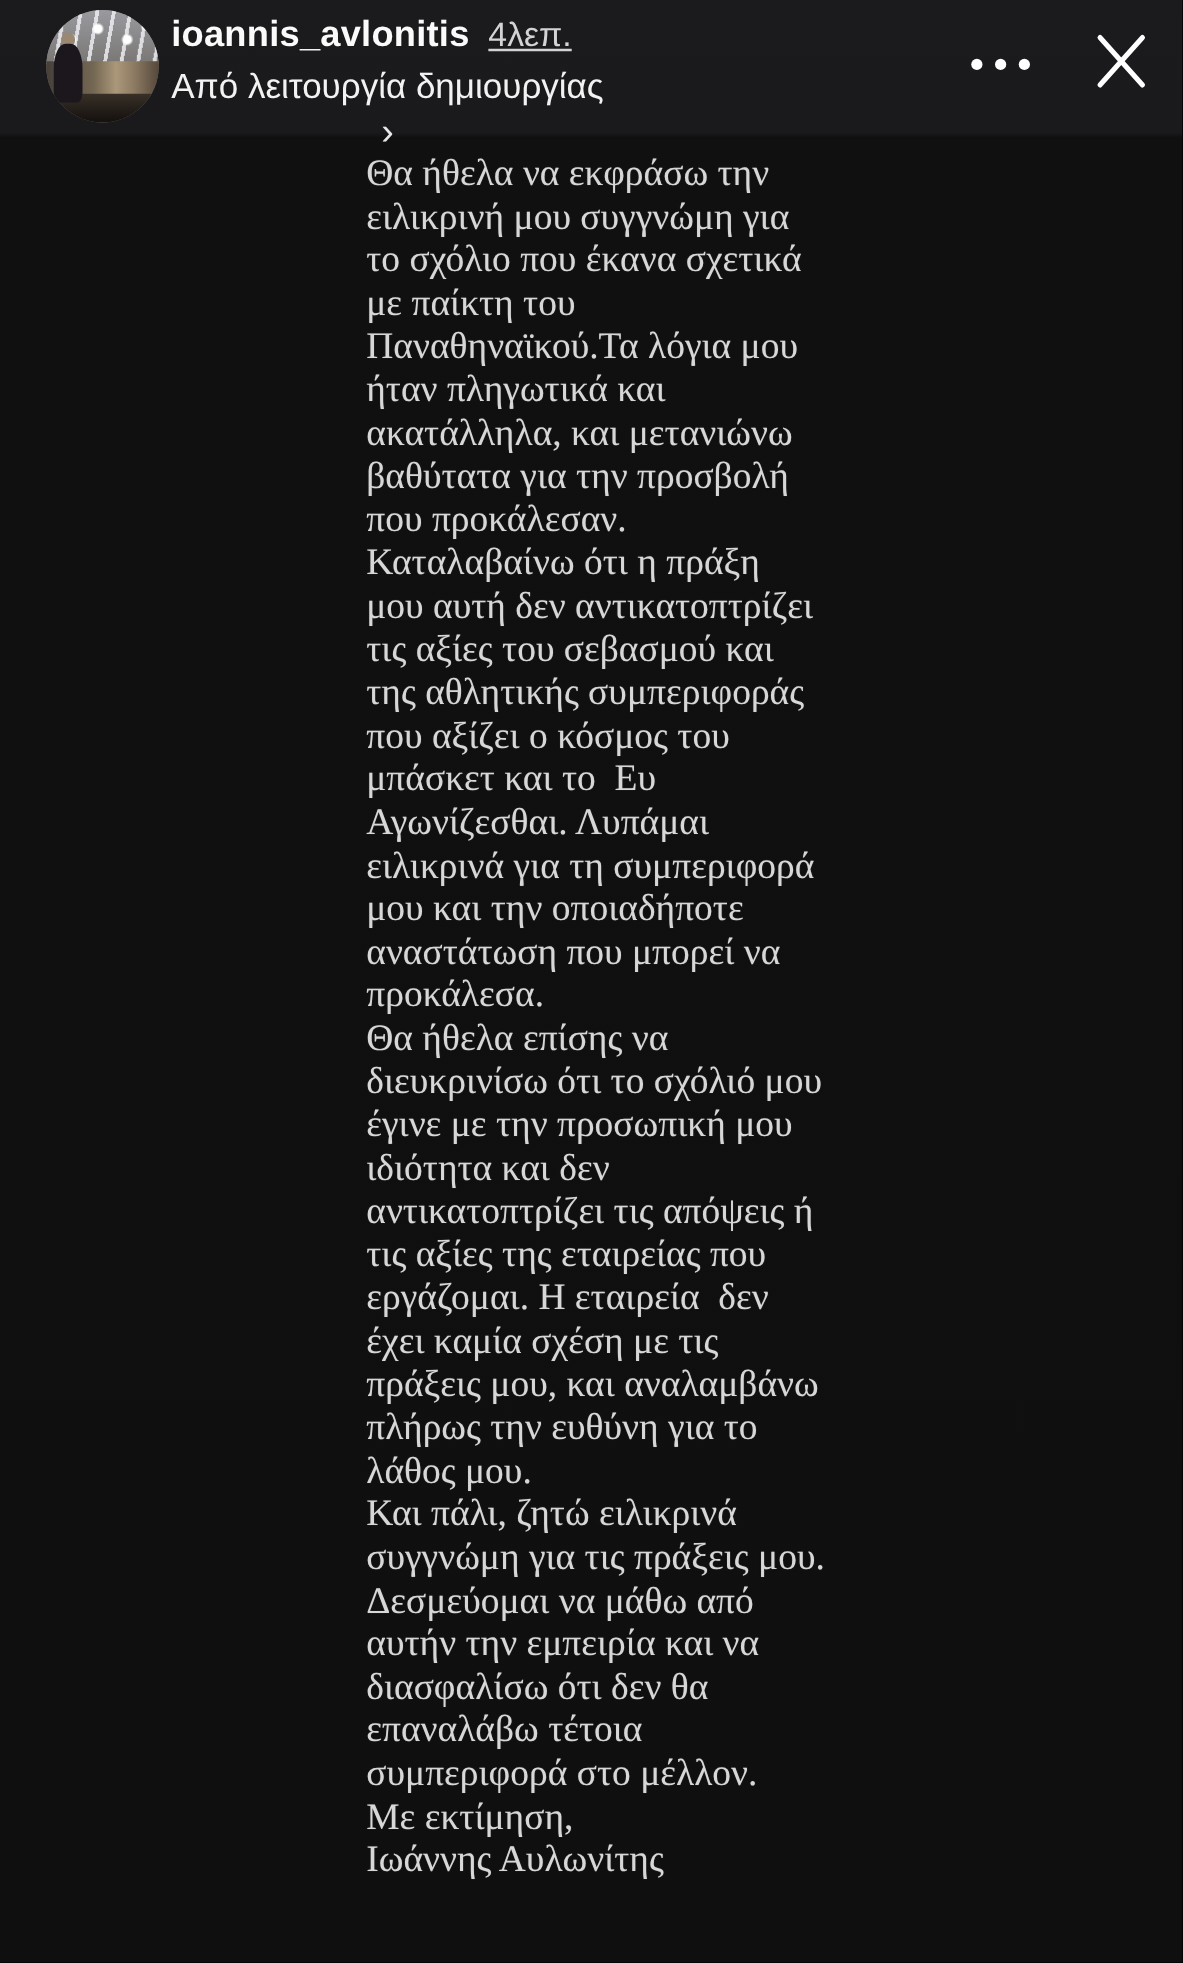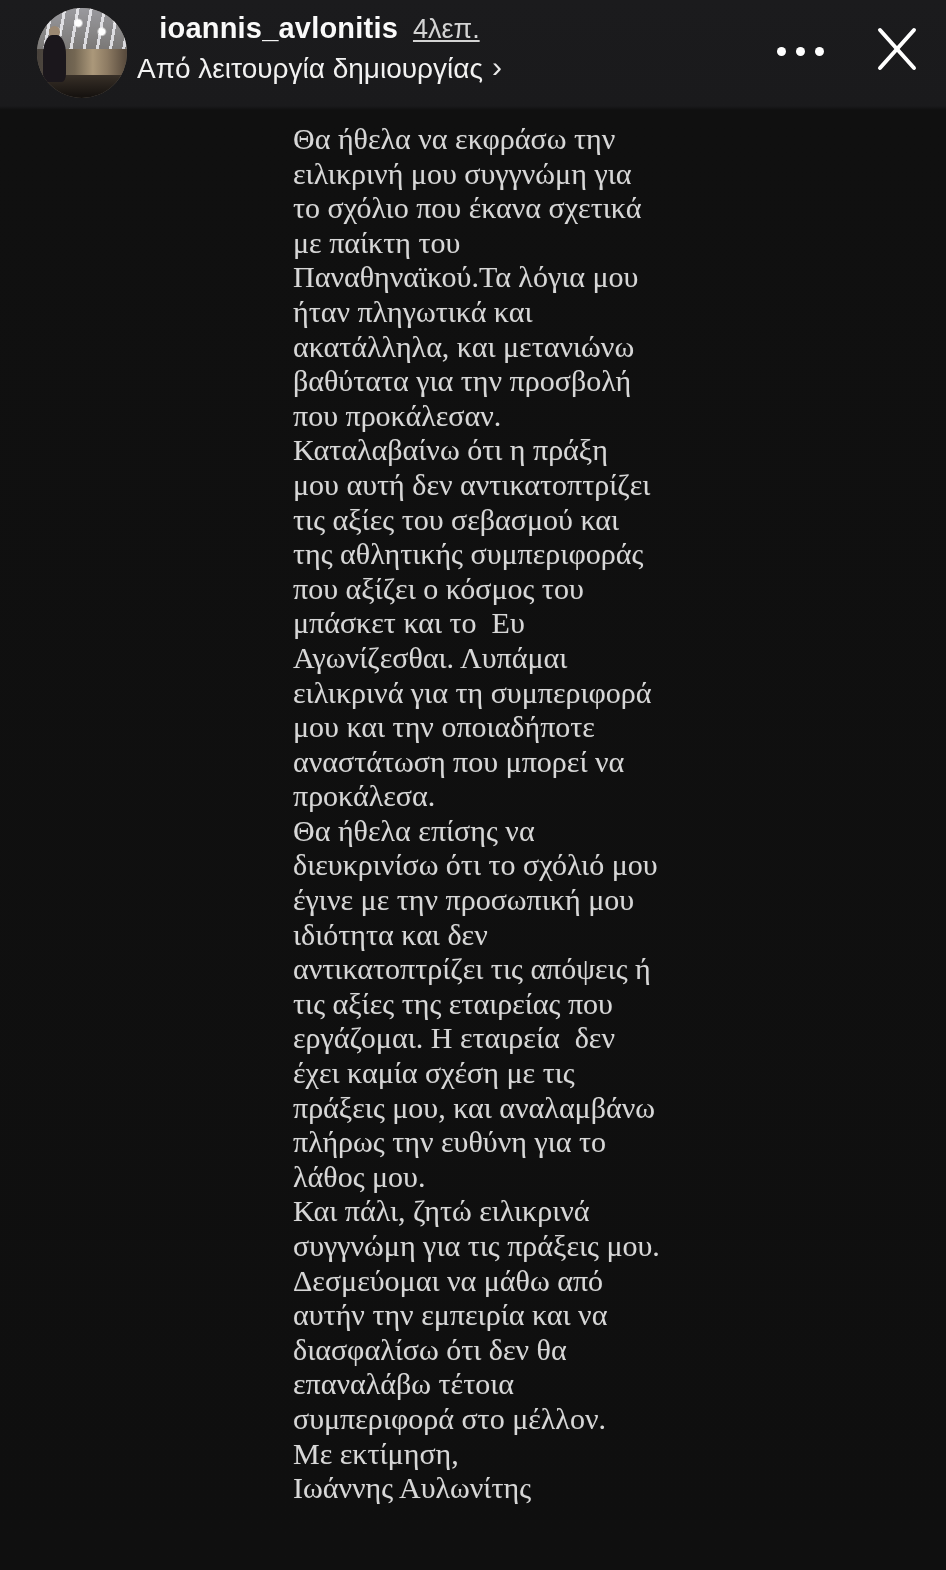--- a/index.html
+++ b/index.html
@@ -56,37 +56,37 @@
     position: absolute; left: 7%; top: 30%; width: 25%; height: 52%;
     border-radius: 42% 42% 18% 18%;
     background: #1b171c;
   }
   .header-text {
     position: absolute; left: 137px; top: 12px;
   }
   .header-row1 {
     display: flex; align-items: baseline; gap: 15px;
     height: 38px;
-    justify-content: center;
   }
   .username {
     color: #fafafa;
     font-size: 29px;
     font-weight: 700;
     letter-spacing: 0.2px;
   }
   .timestamp {
     color: #d3d3d3;
     font-size: 27px;
     font-weight: 400;
     text-decoration: underline;
   }
   .header-row2 {
     display: flex; align-items: center; gap: 9px;
     margin-top: 3px;
+    flex-direction: column;
   }
   .subtitle {
     color: #f2f2f2;
     font-size: 28px;
     font-weight: 400;
   }
   .chevron {
     color: #e8e8e8;
     font-size: 30px;
     line-height: 28px;

